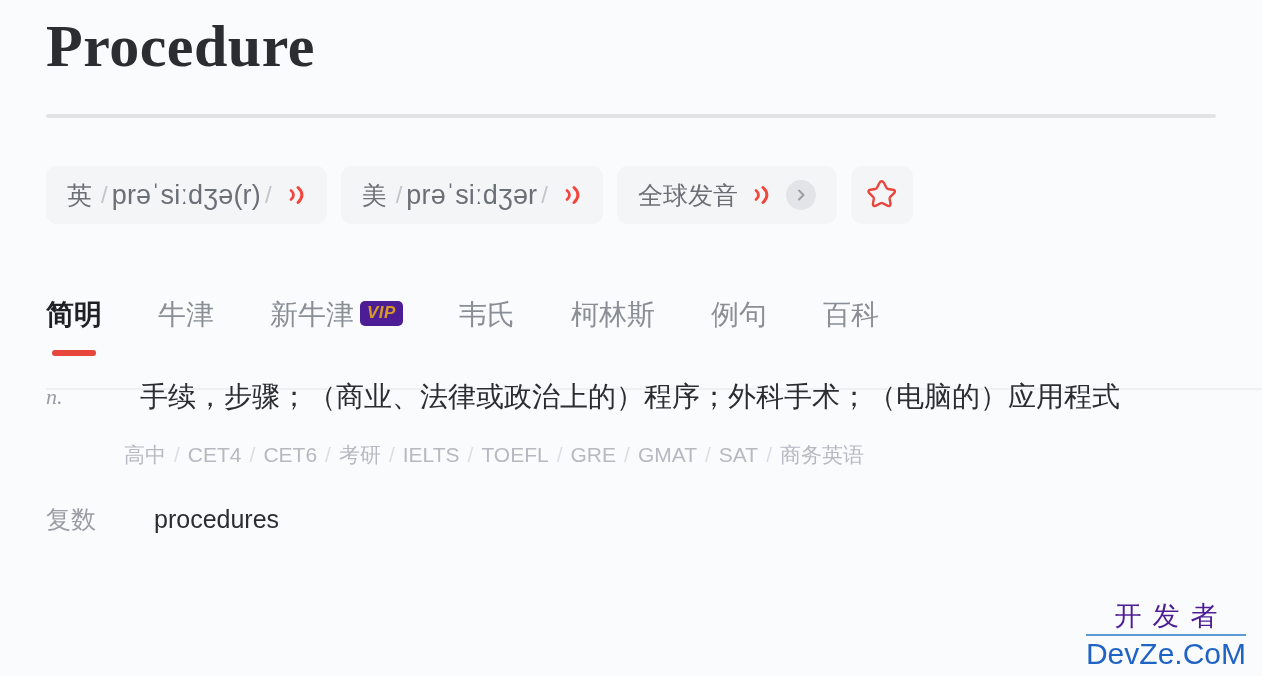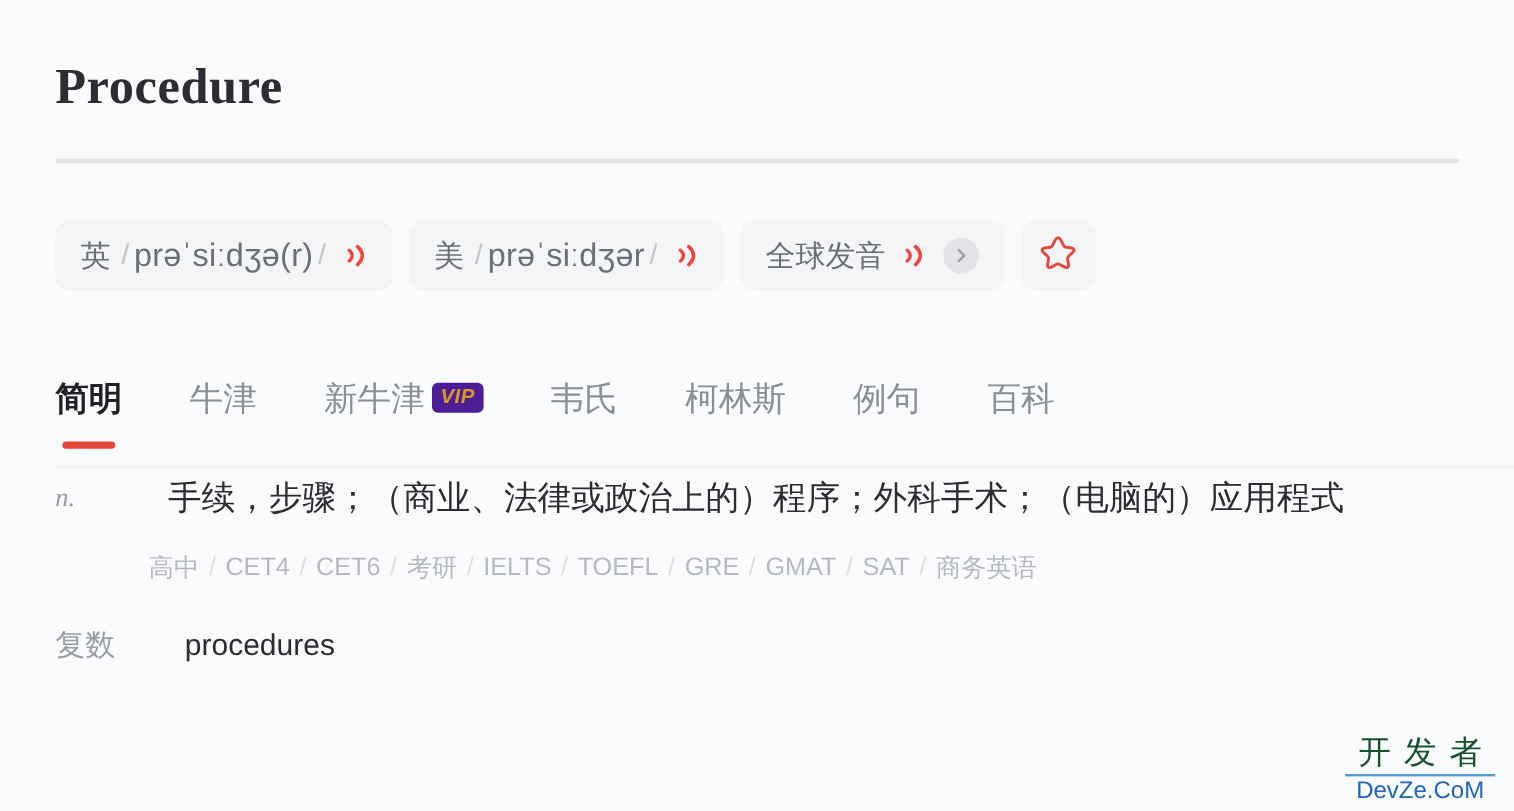--- a/index.html
+++ b/index.html
@@ -20,24 +20,24 @@
     padding: 0 46px;
     box-sizing: border-box;
     width: 1262px;
     position: relative;
   }
 
   
   .headword {
     font-family: "Liberation Serif", "DejaVu Serif", serif;
     font-weight: bold;
-    font-size: 42px;
+    font-size: 60px;
     line-height: 1;
     color: #2b2d30;
-    padding-top: 52px;
+    padding-top: 16px;
     letter-spacing: 0.5px;
   }
 
   .title-divider {
     height: 4px;
     background: #e2e3e5;
     margin-top: 38px;
     border-radius: 2px;
   }
 
@@ -228,31 +228,31 @@
     position: absolute;
     right: 16px;
     bottom: 6px;
     text-align: center;
     color: #1f63c4;
     user-select: none;
   }
   .watermark .cn {
     font-size: 27px;
     letter-spacing: 11px;
-    color: #14532d;
+    color: #4c1d95;
     padding-left: 11px;
     line-height: 1.1;
   }
   .watermark .rule {
     height: 2px;
     background: #5b9bd5;
     margin: 2px 0 1px 0;
   }
   .watermark .en {
-    font-size: 20px;
+    font-size: 30px;
     color: #1f63c4;
     letter-spacing: 0px;
     line-height: 1.1;
   }
 </style>
 </head>
 <body>
 
 <div class="page">
 

